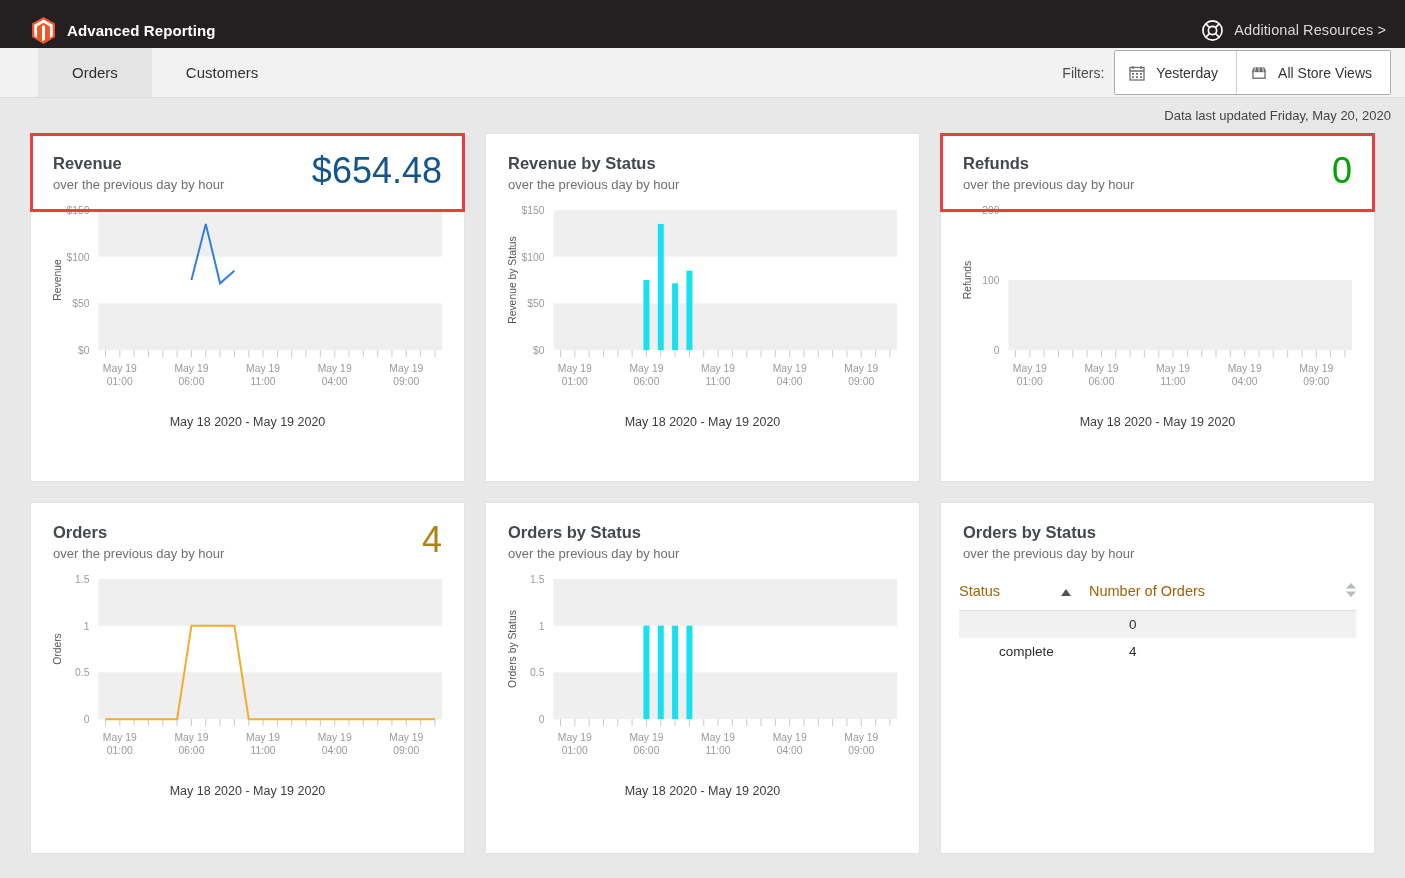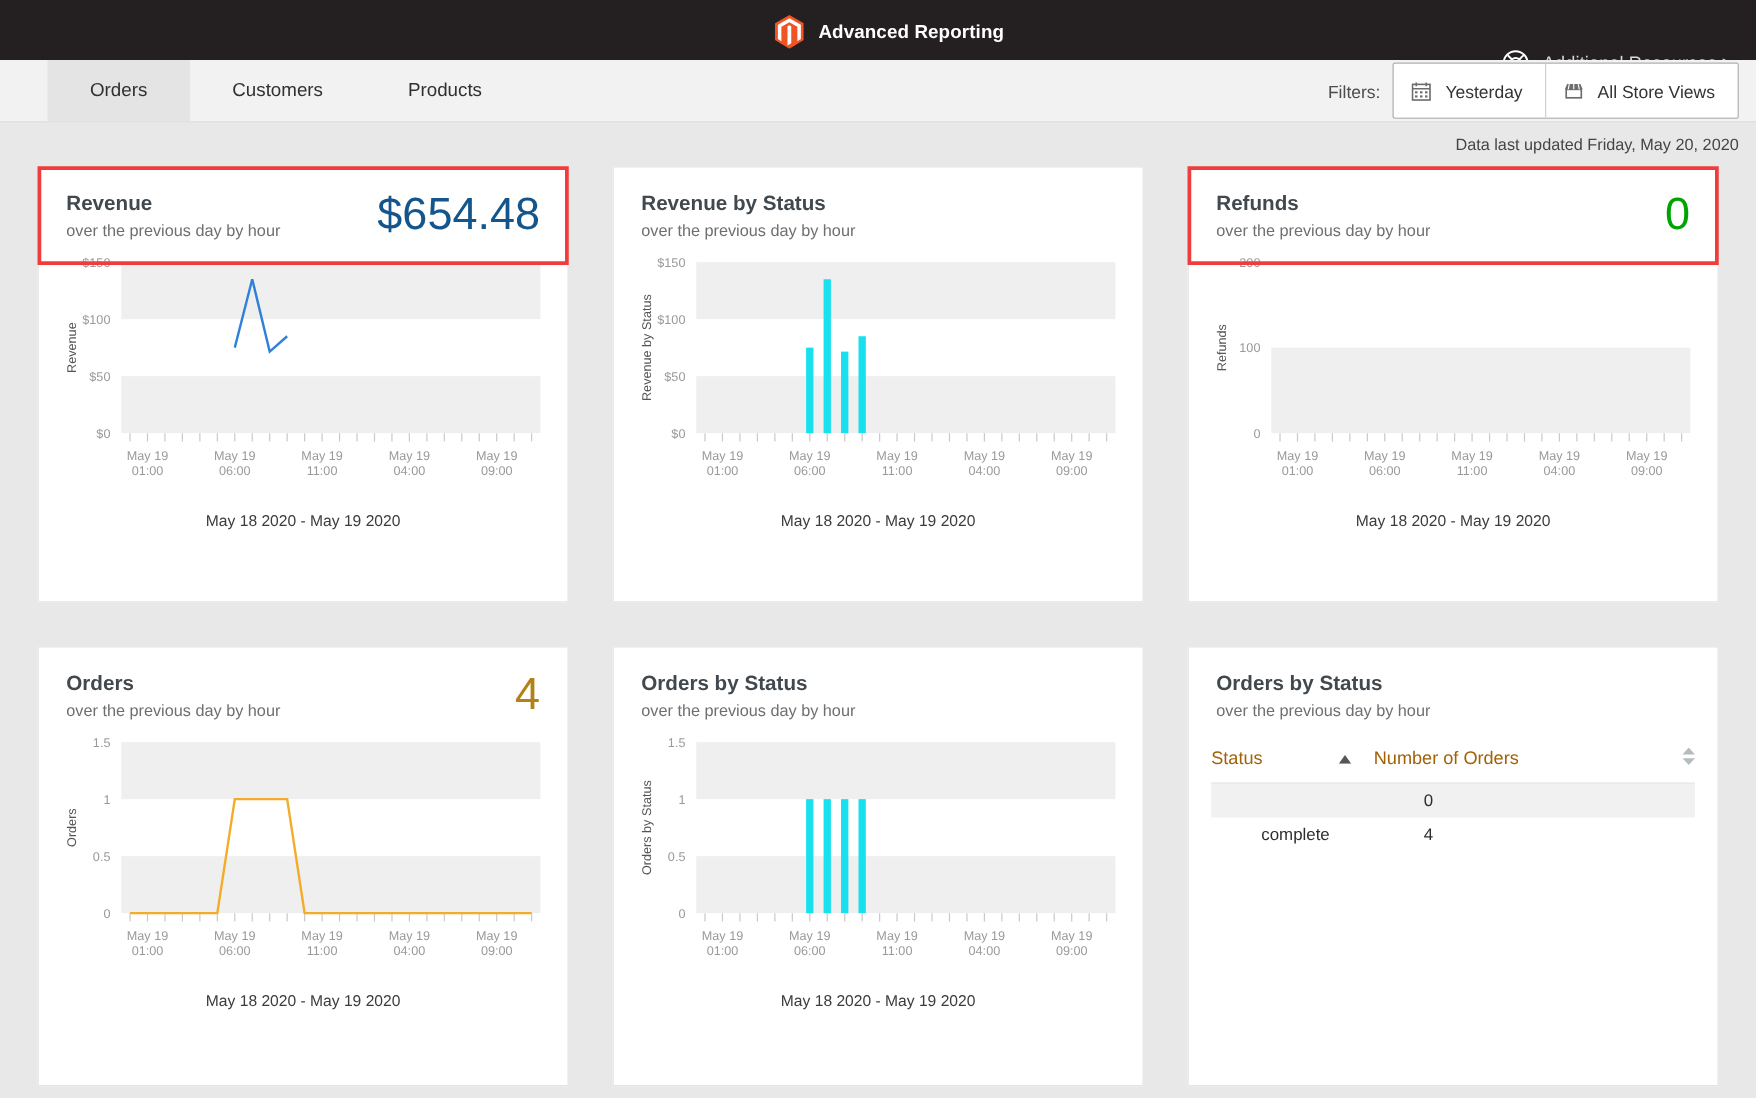--- a/index.html
+++ b/index.html
@@ -8,21 +8,21 @@
     width:1405px; height:878px;
     background:#e8e8e8;
     font-family:"Liberation Sans", sans-serif;
     -webkit-font-smoothing:antialiased;
     overflow:hidden;
   }
 
   
   .topbar{
     height:48px; background:#241f20; display:flex; align-items:center;
-    padding:12px 14px 0 32px; position:relative;flex-direction:column;
+    padding:12px 14px 0 32px; position:relative;
   }
   .brand{ display:flex; align-items:center; gap:12px; }
   .magento-logo{ width:23px; height:27px; display:block; }
   .brand-title{ color:#ffffff; font-size:15px; font-weight:bold; letter-spacing:.1px; }
   .topbar-right{ margin-left:auto; display:flex; align-items:center; gap:10px; padding-right:5px; }
   .life-ring{ width:23px; height:23px; display:block; }
   .res-link{ color:#d8d8d8; font-size:14.5px; letter-spacing:.1px; cursor:pointer; }
 
   
   .tabsrow{
@@ -48,21 +48,21 @@
   .fi{ width:16px; height:16px; display:block; flex:none; }
 
   
   .updated-row{ height:35px; display:flex; align-items:center; justify-content:flex-end; padding-right:14px; }
   .updated-text{ font-size:13px; color:#454545; }
 
   
   .grid{
     padding:0 30px; display:grid;
     grid-template-columns:repeat(3, 1fr);
-    gap:35px;
+    gap:20px;
   }
   .card{ background:#ffffff; border:1px solid #e3e3e3; position:relative; }
   .card.r1{ height:349px; }
   .card.r2{ height:352px; }
 
   .card-head{ padding:20px 22px 0 22px; display:flex; align-items:flex-start; }
   .card-titles{ flex:1; min-width:0; }
   .card-title{ font-size:16.5px; font-weight:bold; color:#41494e; line-height:1.15; }
   .card-sub{ font-size:13px; color:#6f6f6f; margin-top:4px; }
   .card-kpi{ font-size:36px; line-height:.95; font-weight:normal; white-space:nowrap; padding-left:10px; }
@@ -120,23 +120,20 @@
   </div>
 </div>
 
 <div class="tabsrow">
   <div class="tabs">
     <div class="tab active">
         <span>Orders</span>
       </div>
     <div class="tab">
         <span>Customers</span>
-      </div>
-    <div class="tab">
-        <span>Products</span>
       </div>
   </div>
   <div class="filters">
     <span class="filters-label">Filters:</span>
     <div class="filter-group">
       <div class="filter-btn">
         <svg class="fi" viewBox="0 0 16 16">
           <rect x="1" y="2.5" width="14" height="12.5" fill="none" stroke="#6d6d6d" stroke-width="1.3"></rect>
           <line x1="1" y1="6" x2="15" y2="6" stroke="#6d6d6d" stroke-width="1.3"></line>
           <line x1="4" y1="1" x2="4" y2="4" stroke="#6d6d6d" stroke-width="1.3"></line>

